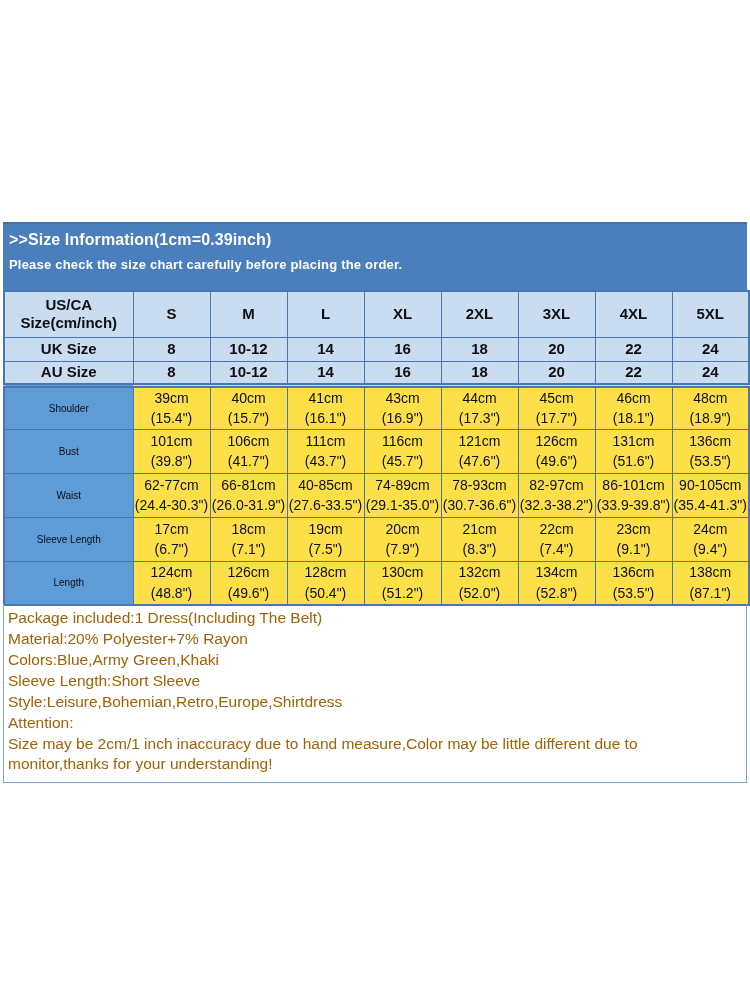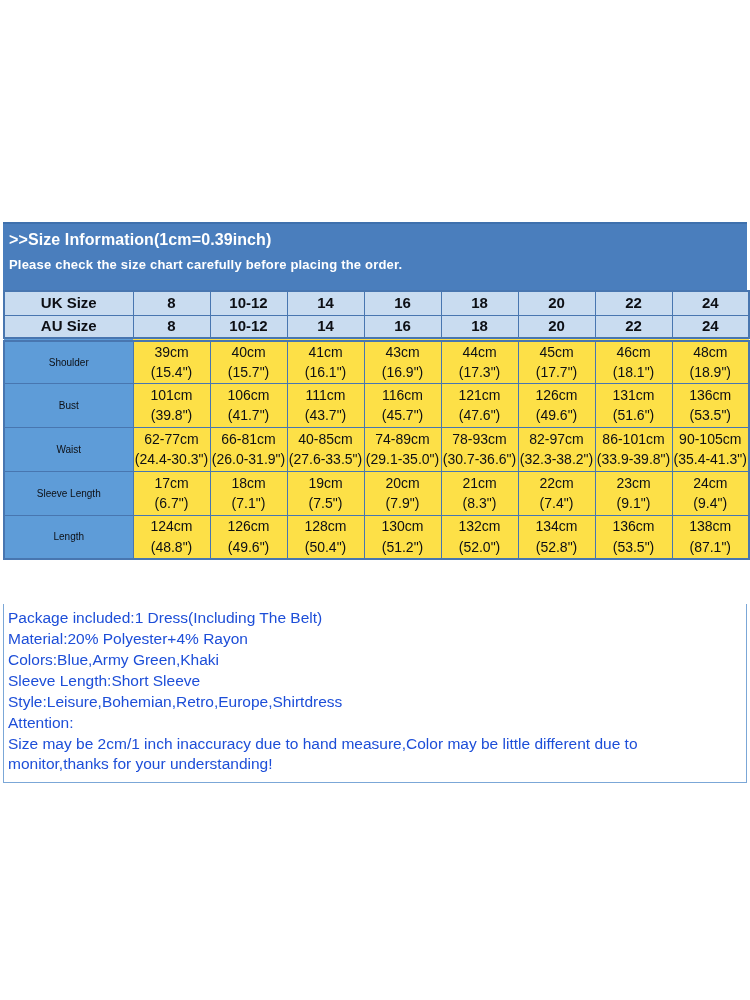--- a/index.html
+++ b/index.html
@@ -83,21 +83,21 @@
     position: absolute;
     top: 604px;
     left: 3px;
     width: 744px;
     box-sizing: border-box;
     border: 1px solid #7BA7D7;
     border-top: none;
     padding: 4px 4px 7px 4px;
     font-size: 15.5px;
     line-height: 1.35;
-    color: #1d4ed8;
+    color: #a16207;
   }
   .details-line { margin: 0; word-break: break-word; }
 </style>
 </head>
 <body>
 
 <div class="page">
 
   <div class="banner">
     <div class="banner-line1">&gt;&gt;Size Information(1cm=0.39inch)</div>
@@ -110,20 +110,31 @@
       <col style="width:77px">
         <col style="width:77px">
         <col style="width:77px">
         <col style="width:77px">
       <col style="width:77px">
         <col style="width:77px">
         <col style="width:77px">
         <col style="width:77px">
     </colgroup>
     <tbody id="size-table-body">
+        <tr class="hdr-row">
+          <th class="hdr-cell">US/CA Size(cm/inch)</th>
+          <th class="hdr-cell">S</th>
+          <th class="hdr-cell">M</th>
+          <th class="hdr-cell">L</th>
+          <th class="hdr-cell">XL</th>
+          <th class="hdr-cell">2XL</th>
+          <th class="hdr-cell">3XL</th>
+          <th class="hdr-cell">4XL</th>
+          <th class="hdr-cell">5XL</th>
+        </tr>
         <tr class="small-row">
           <td class="hdr-cell">UK Size</td>
           <td class="hdr-cell">8</td>
           <td class="hdr-cell">10-12</td>
           <td class="hdr-cell">14</td>
           <td class="hdr-cell">16</td>
           <td class="hdr-cell">18</td>
           <td class="hdr-cell">20</td>
           <td class="hdr-cell">22</td>
           <td class="hdr-cell">24</td>
@@ -232,21 +243,21 @@
           <td class="data-cell">136cm
 (53.5")</td>
           <td class="data-cell">138cm
 (87.1")</td>
         </tr>
       </tbody>
   </table>
 
   <div class="details" id="details-block">
       <div class="details-line">Package included:1 Dress(Including The Belt)</div>
-      <div class="details-line">Material:20% Polyester+4% Rayon</div>
+      <div class="details-line">Material:20% Polyester+7% Rayon</div>
       <div class="details-line">Colors:Blue,Army Green,Khaki</div>
       <div class="details-line">Sleeve Length:Short Sleeve</div>
       <div class="details-line">Style:Leisure,Bohemian,Retro,Europe,Shirtdress</div>
       <div class="details-line">Attention:</div>
       <div class="details-line">Size may be 2cm/1 inch inaccuracy due to hand measure,Color may be little different due to monitor,thanks for your understanding!</div>
     </div>
 
 </div>
 
 </body></html>

